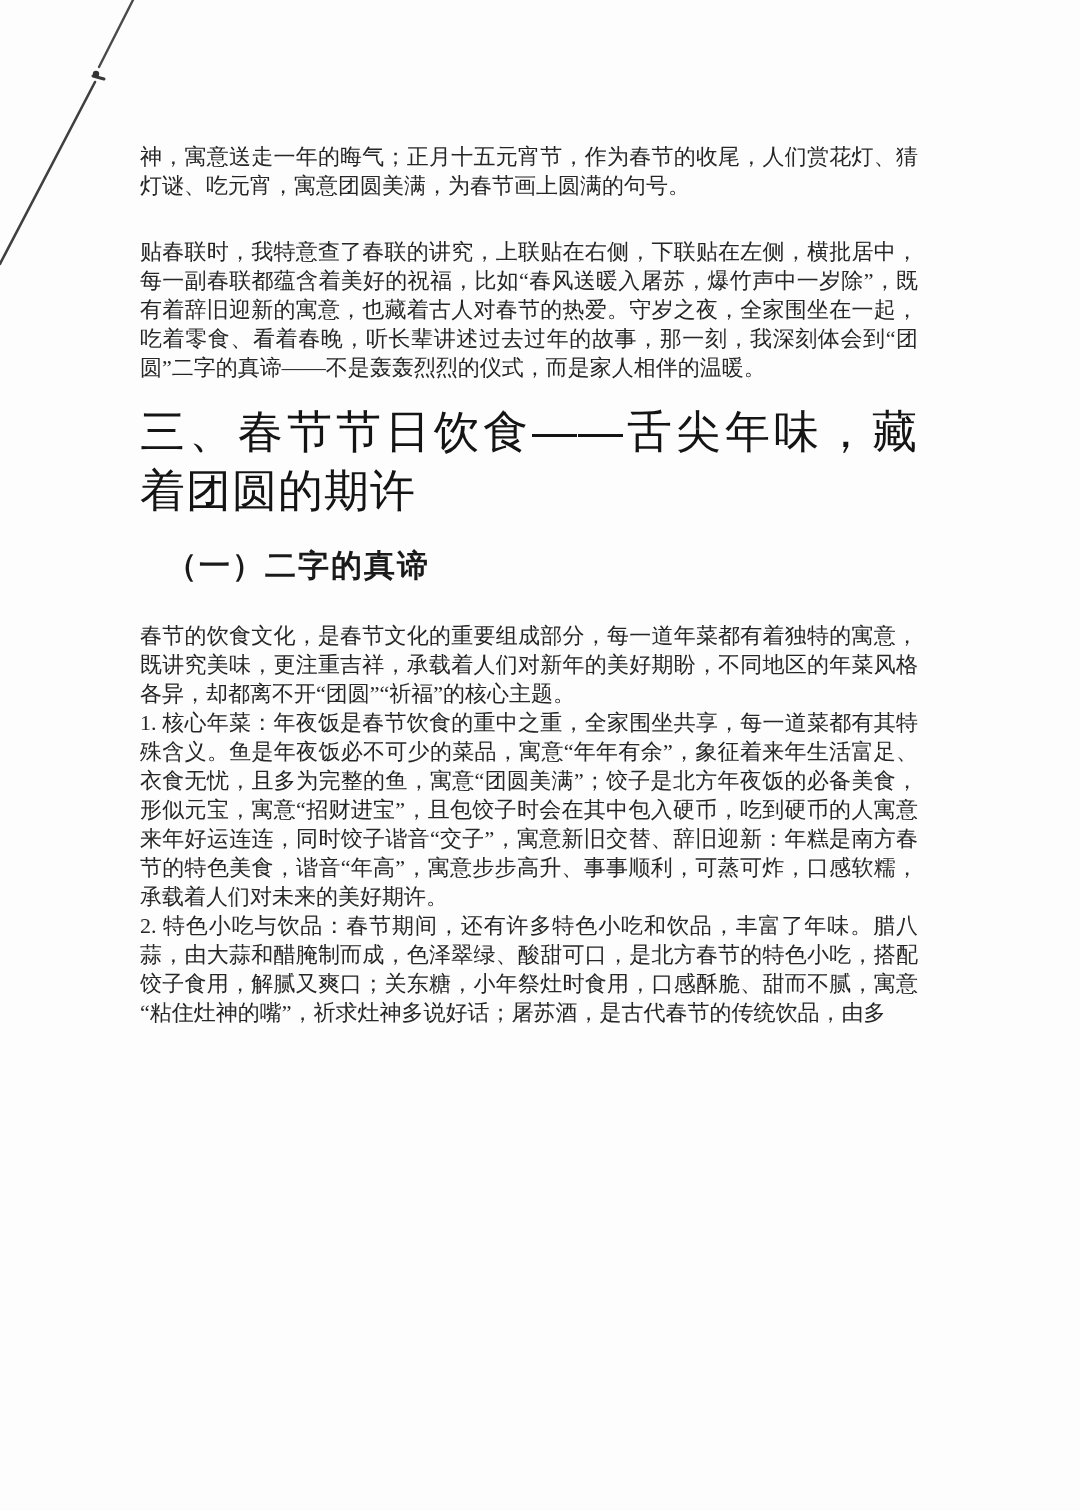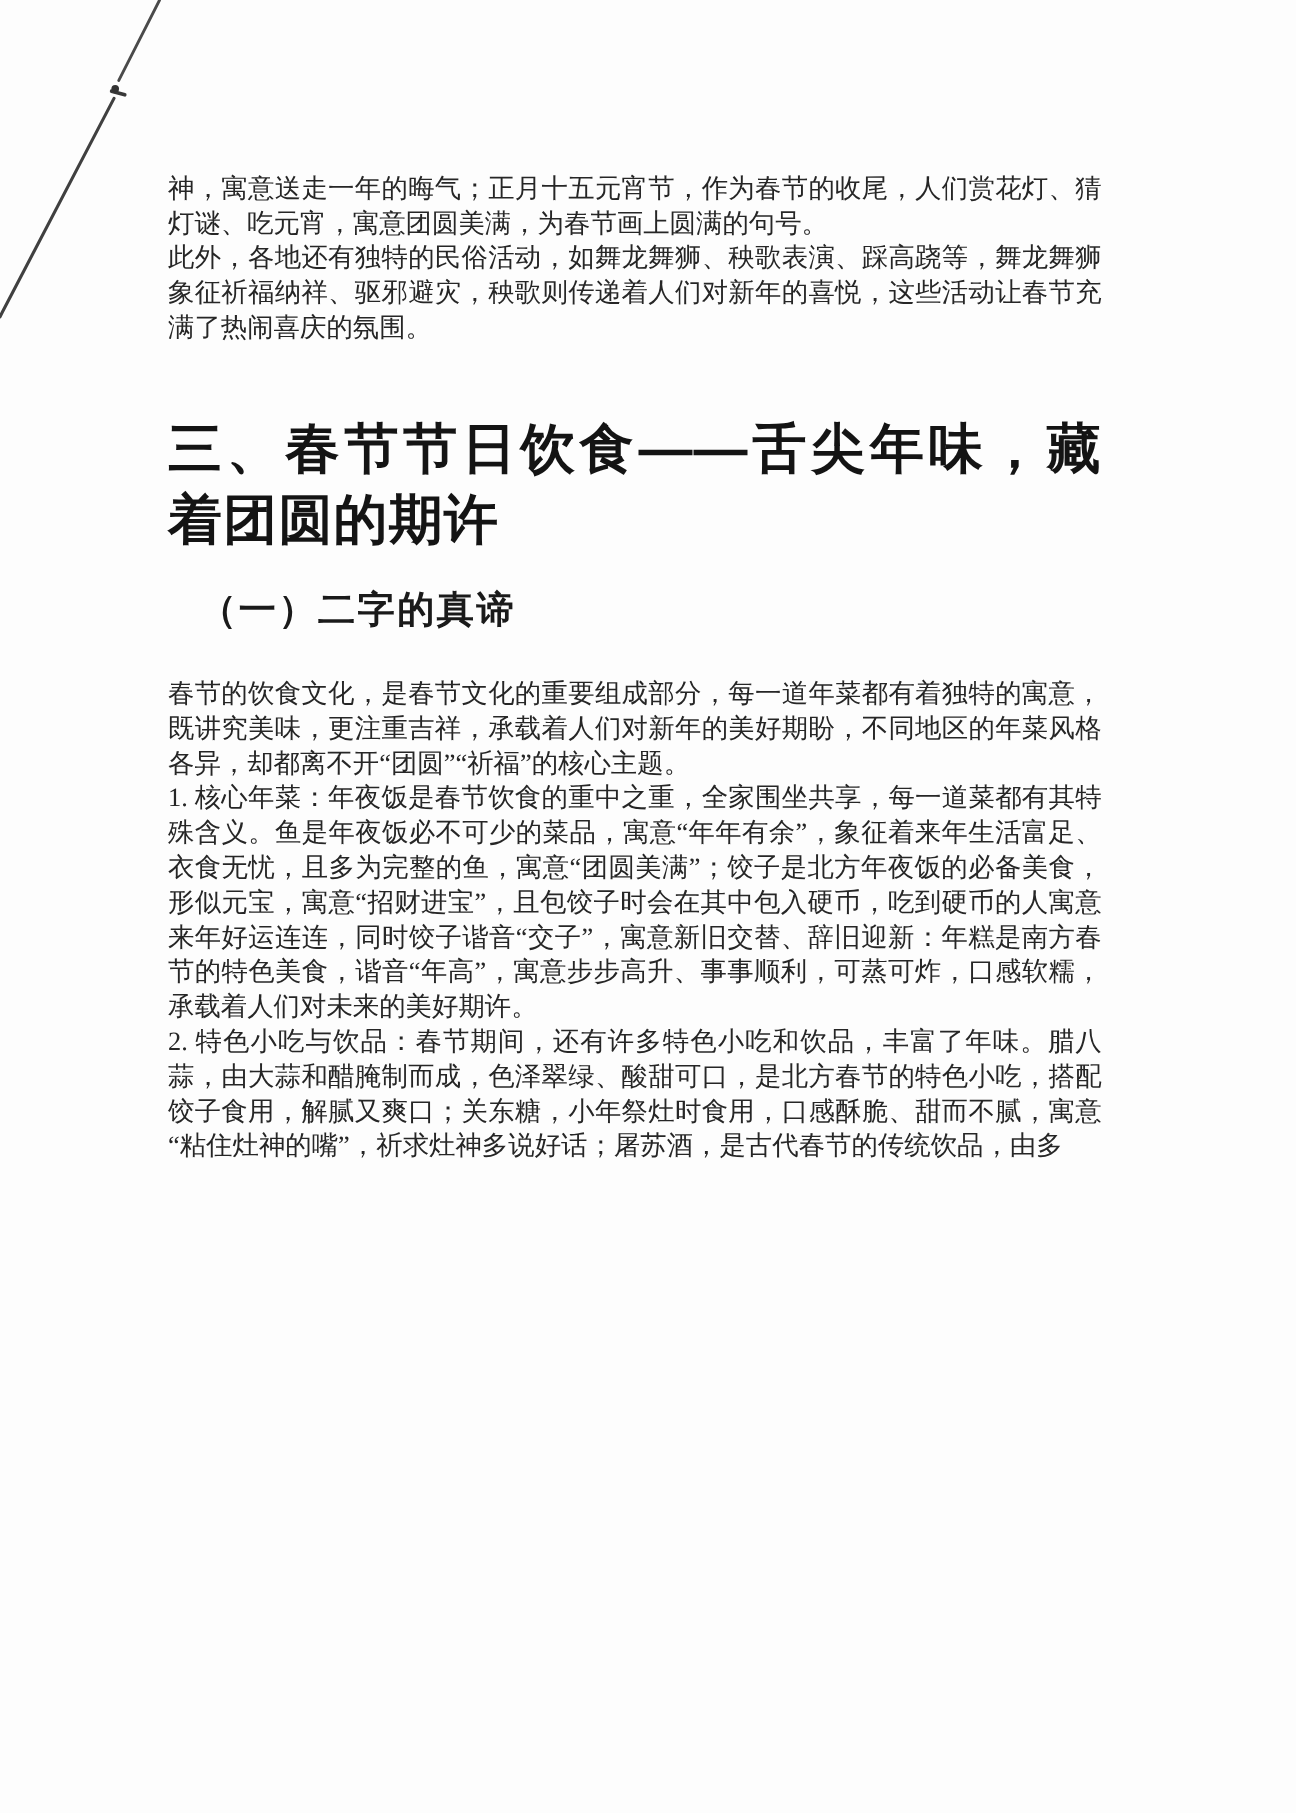--- a/index.html
+++ b/index.html
@@ -37,21 +37,21 @@
     font-family: "Liberation Sans", "DejaVu Sans", sans-serif;
   }
   h3.sec-experience { margin-top: 31px; }
   h3.sec-content   { margin-top: 26px; }
   .gap-after-h2 { height: 37px; }
   .gap-after-h1 { height: 35px; }
   h1.chapter-heading {
     margin: 20px 0 0 0;
     font-size: 45px;
     line-height: 59px;
-    font-weight: bold;
+    font-weight: normal;
     color: #141414;
     text-align: justify;
     word-break: break-all;
     letter-spacing: 1px;
     font-family: "Liberation Sans", "DejaVu Sans", sans-serif;
   }
   .scan-artifact {
     position: absolute;
     top: 0;
     left: 0;
@@ -67,24 +67,24 @@
     <path d="M133,0 L99,67" stroke="#4a4a4a" stroke-width="2.4" fill="none" stroke-linecap="round"></path>
     <path d="M95,82 L2,260 L0,264" stroke="#404040" stroke-width="2.6" fill="none" stroke-linecap="round"></path>
     <path d="M93,76 L104,79" stroke="#383838" stroke-width="3" fill="none" stroke-linecap="round"></path>
     <circle cx="96" cy="74" r="3.2" fill="#333333"></circle>
   </svg>
 
   <div class="content">
     <div class="content-inner">
 
       <p class="body-par">神，寓意送走一年的晦气；正月十五元宵节，作为春节的收尾，人们赏花灯、猜灯谜、吃元宵，寓意团圆美满，为春节画上圆满的句号。</p>
-      <p class="body-par">此外，各地还有独特的民俗活动，如舞龙舞狮、秧歌表演、踩高跷等，舞龙舞狮象征祈福纳祥、驱邪避灾，秧歌则传递着人们对新年的喜悦，这些活动让春节充满了热闹喜庆的氛围。</p>
 
       <div class="gap-after-h2"></div>
 
+      <p class="body-par">贴春联时，我特意查了春联的讲究，上联贴在右侧，下联贴在左侧，横批居中，每一副春联都蕴含着美好的祝福，比如“春风送暖入屠苏，爆竹声中一岁除”，既有着辞旧迎新的寓意，也藏着古人对春节的热爱。守岁之夜，全家围坐在一起，吃着零食、看着春晚，听长辈讲述过去过年的故事，那一刻，我深刻体会到“团圆”二字的真谛——不是轰轰烈烈的仪式，而是家人相伴的温暖。</p>
 
       <h1 class="chapter-heading">三、春节节日饮食——舌尖年味，藏着团圆的期许</h1>
 
       <h3 class="sec-heading sec-content">（一）二字的真谛</h3>
       <div class="gap-after-h1"></div>
 
       <p class="body-par">春节的饮食文化，是春节文化的重要组成部分，每一道年菜都有着独特的寓意，既讲究美味，更注重吉祥，承载着人们对新年的美好期盼，不同地区的年菜风格各异，却都离不开“团圆”“祈福”的核心主题。</p>
       <p class="body-par">1. 核心年菜：年夜饭是春节饮食的重中之重，全家围坐共享，每一道菜都有其特殊含义。鱼是年夜饭必不可少的菜品，寓意“年年有余”，象征着来年生活富足、衣食无忧，且多为完整的鱼，寓意“团圆美满”；饺子是北方年夜饭的必备美食，形似元宝，寓意“招财进宝”，且包饺子时会在其中包入硬币，吃到硬币的人寓意来年好运连连，同时饺子谐音“交子”，寓意新旧交替、辞旧迎新：年糕是南方春节的特色美食，谐音“年高”，寓意步步高升、事事顺利，可蒸可炸，口感软糯，承载着人们对未来的美好期许。</p>
       <p class="body-par">2. 特色小吃与饮品：春节期间，还有许多特色小吃和饮品，丰富了年味。腊八蒜，由大蒜和醋腌制而成，色泽翠绿、酸甜可口，是北方春节的特色小吃，搭配饺子食用，解腻又爽口；关东糖，小年祭灶时食用，口感酥脆、甜而不腻，寓意“粘住灶神的嘴”，祈求灶神多说好话；屠苏酒，是古代春节的传统饮品，由多</p>
 

